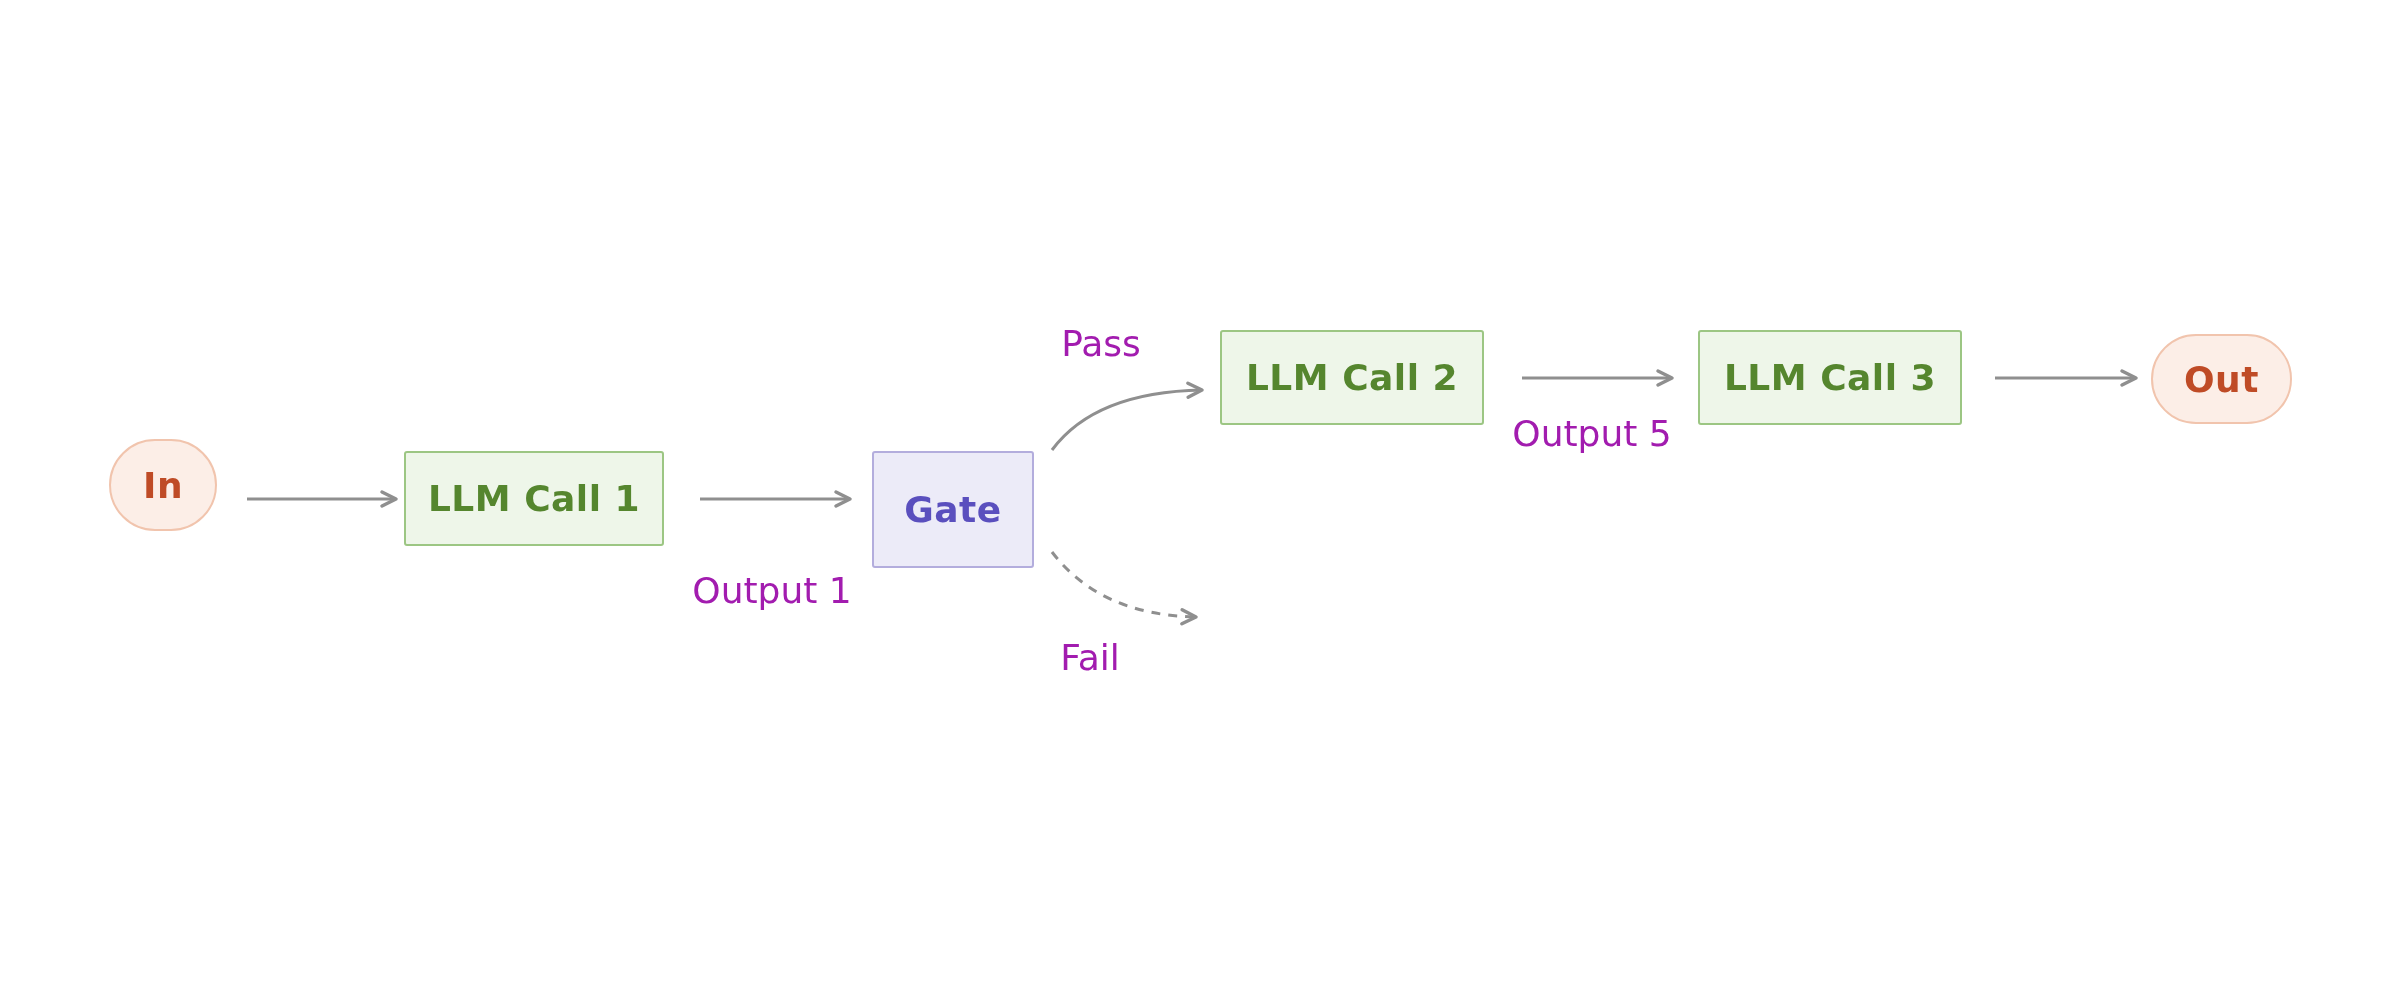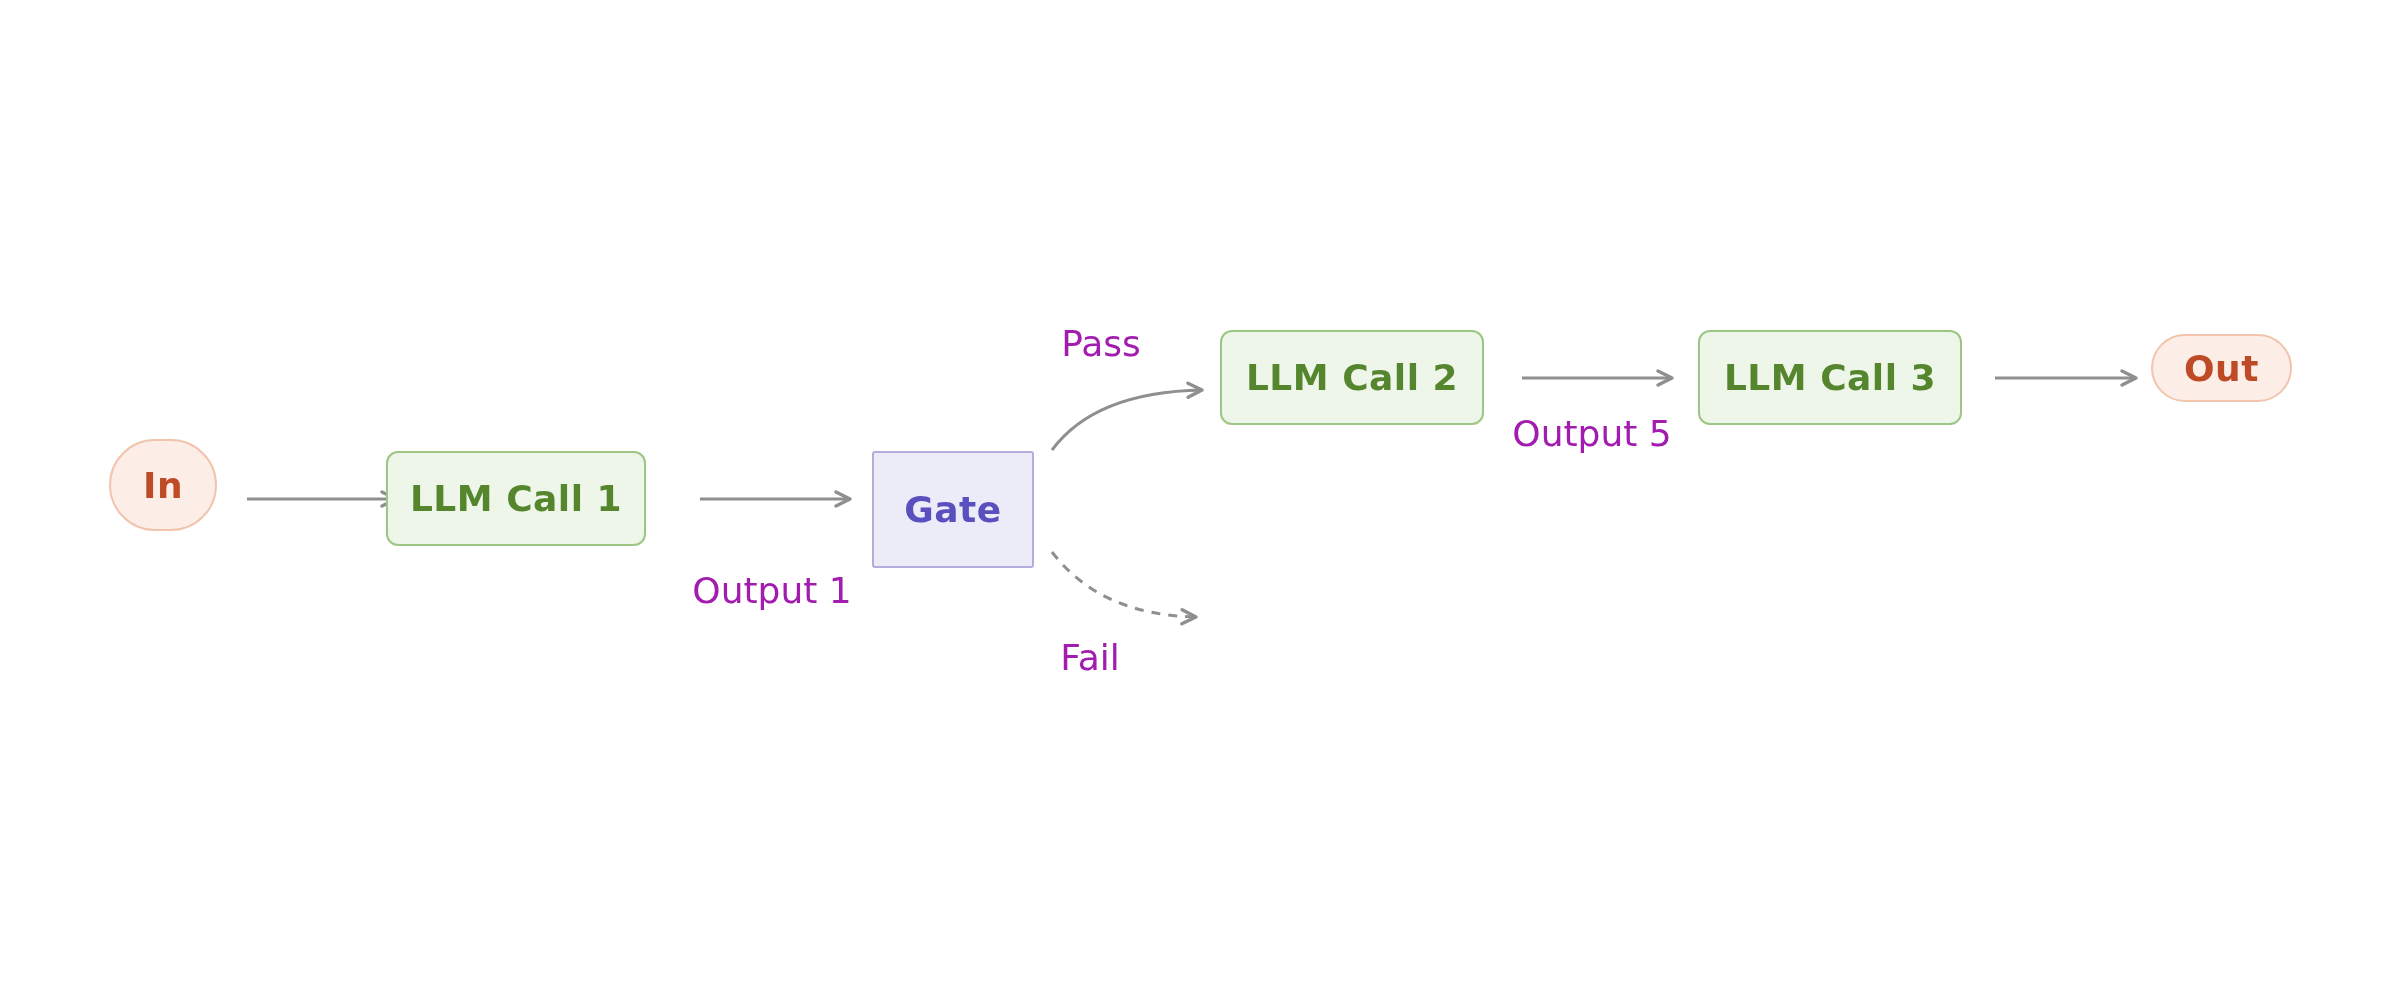--- a/index.html
+++ b/index.html
@@ -28,21 +28,21 @@
     align-items: center;
     justify-content: center;
     box-sizing: border-box;
     font-weight: bold;
     font-size: 36px;
     letter-spacing: 0.5px;
   }
   .node.process {
     background: #eef6e9;
     border: 2px solid #9cc683;
-    border-radius: 12px;
+    border-radius: 3px;
     color: #55862e;
   }
   .node.decision {
     background: #ecebf8;
     border: 2px solid #b3addd;
     border-radius: 3px;
     color: #5a4fbe;
   }
   .node.terminal {
     background: #fceee7;
@@ -52,25 +52,25 @@
   }
   .edge-label {
     position: absolute;
     transform: translate(-50%, -50%);
     font-size: 36px;
     color: #a21caf;
     white-space: nowrap;
   }
   
   .node-in   { left: 109px;  top: 439px; width: 108px; height: 92px; }
-  .node-llm1 { left: 386px;  top: 451px; width: 260px; height: 95px; }
+  .node-llm1 { left: 404px;  top: 451px; width: 260px; height: 95px; }
   .node-gate { left: 872px;  top: 451px; width: 162px; height: 117px; }
   .node-llm2 { left: 1220px; top: 330px; width: 264px; height: 95px; }
   .node-llm3 { left: 1698px; top: 330px; width: 264px; height: 95px; }
-  .node-out  { left: 2151px; top: 334px; width: 141px; height: 68px; }
+  .node-out  { left: 2151px; top: 334px; width: 141px; height: 90px; }
   .node-exit { left: 1218px; top: 574px; width: 152px; height: 91px; }
   
   .label-output1 { left: 772px;  top: 550px; margin-top: 40px; }
   .label-pass    { left: 1101px; top: 343px; }
   .label-output2 { left: 1592px; top: 433px; }
   .label-fail    { left: 1090px; top: 657px; }
 </style>
 </head>
 <body>
 

